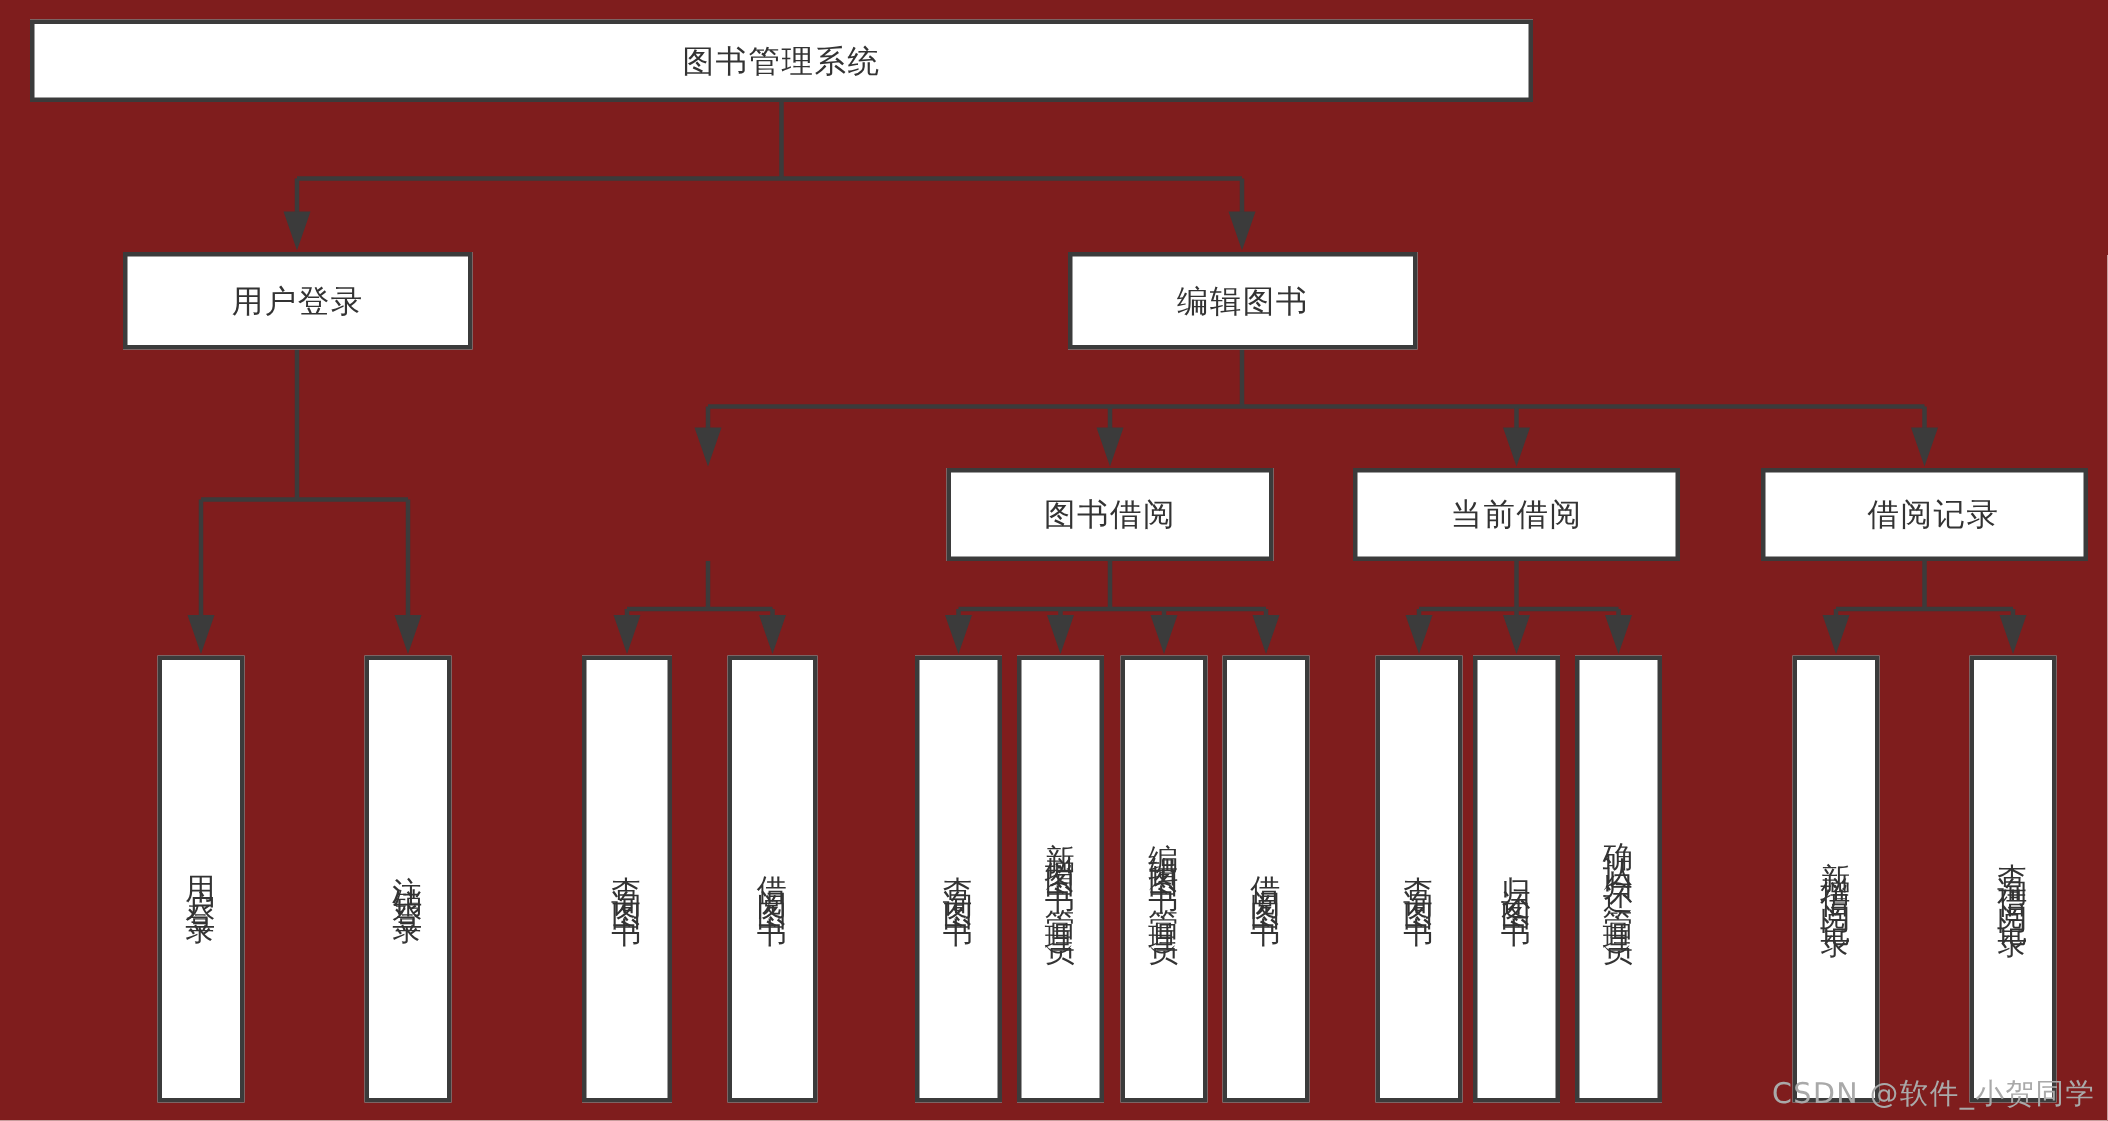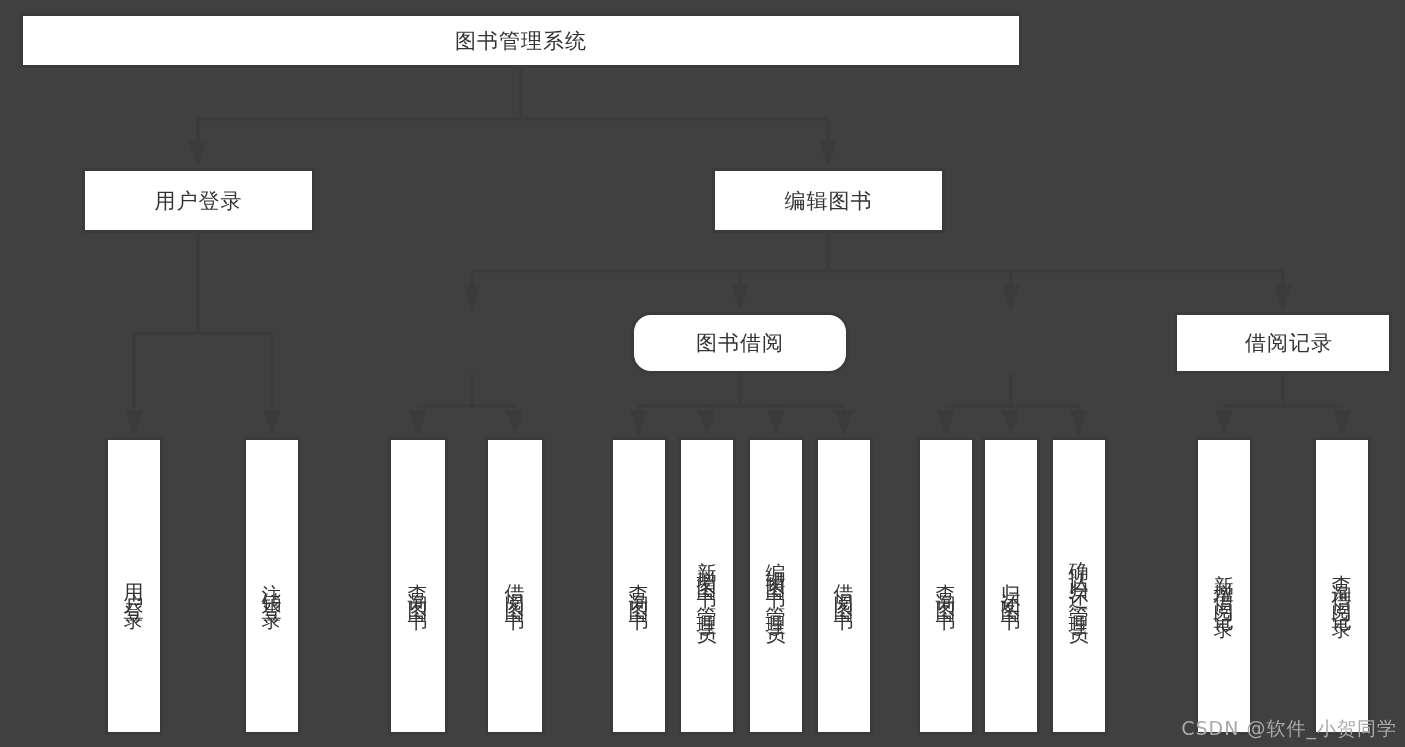--- a/index.html
+++ b/index.html
@@ -1,19 +1,19 @@
 <!DOCTYPE html>
 <html><head>
 <meta charset="utf-8">
 <style>
   html,body { margin:0; padding:0; background:#ffffff; }
   #canvas {
     position:relative;
     width:1405px; height:747px;
-    background:#404040;
+    background:#7f1d1d;
     font-family:"DejaVu Sans","Liberation Sans",sans-serif;
     overflow:hidden;
   }
   #connectors { position:absolute; left:0; top:0; }
   .box {
     position:absolute;
     background:#ffffff;
     border:3px solid #3b3b3b;
     box-sizing:border-box;
     display:flex;
@@ -76,21 +76,22 @@
       <polygon points="1215,410 1233,410 1224,436"></polygon>
       <polygon points="1333,410 1351,410 1342,436"></polygon>
     </g>
   </svg>
 
   <div class="box h-box" style="left:20px; top:13px; width:1002px; height:55px;">图书管理系统</div>
 
   <div class="box h-box lvl2" style="left:82px;">用户登录</div>
   <div class="box h-box lvl2" style="left:712px;">编辑图书</div>
 
-  <div class="box h-box lvl3" style="left:631px;border-radius:20px;">图书借阅</div>
+  <div class="box h-box lvl3" style="left:631px;">图书借阅</div>
+  <div class="box h-box lvl3" style="left:902px;">当前借阅</div>
   <div class="box h-box lvl3" style="left:1174px;padding-left:12px;">借阅记录</div>
 
   <div class="box v-box" style="left:105px; width:58px;">用户登录</div>
   <div class="box v-box" style="left:243px; width:58px;">注销登录</div>
 
   <div class="box v-box" style="left:388px; width:60px;">查询图书</div>
   <div class="box v-box" style="left:485px; width:60px;">借阅图书</div>
 
   <div class="box v-box" style="left:610px; width:58px;">查询图书</div>
   <div class="box v-box" style="left:678px; width:58px;">新增图书（管理员）</div>

